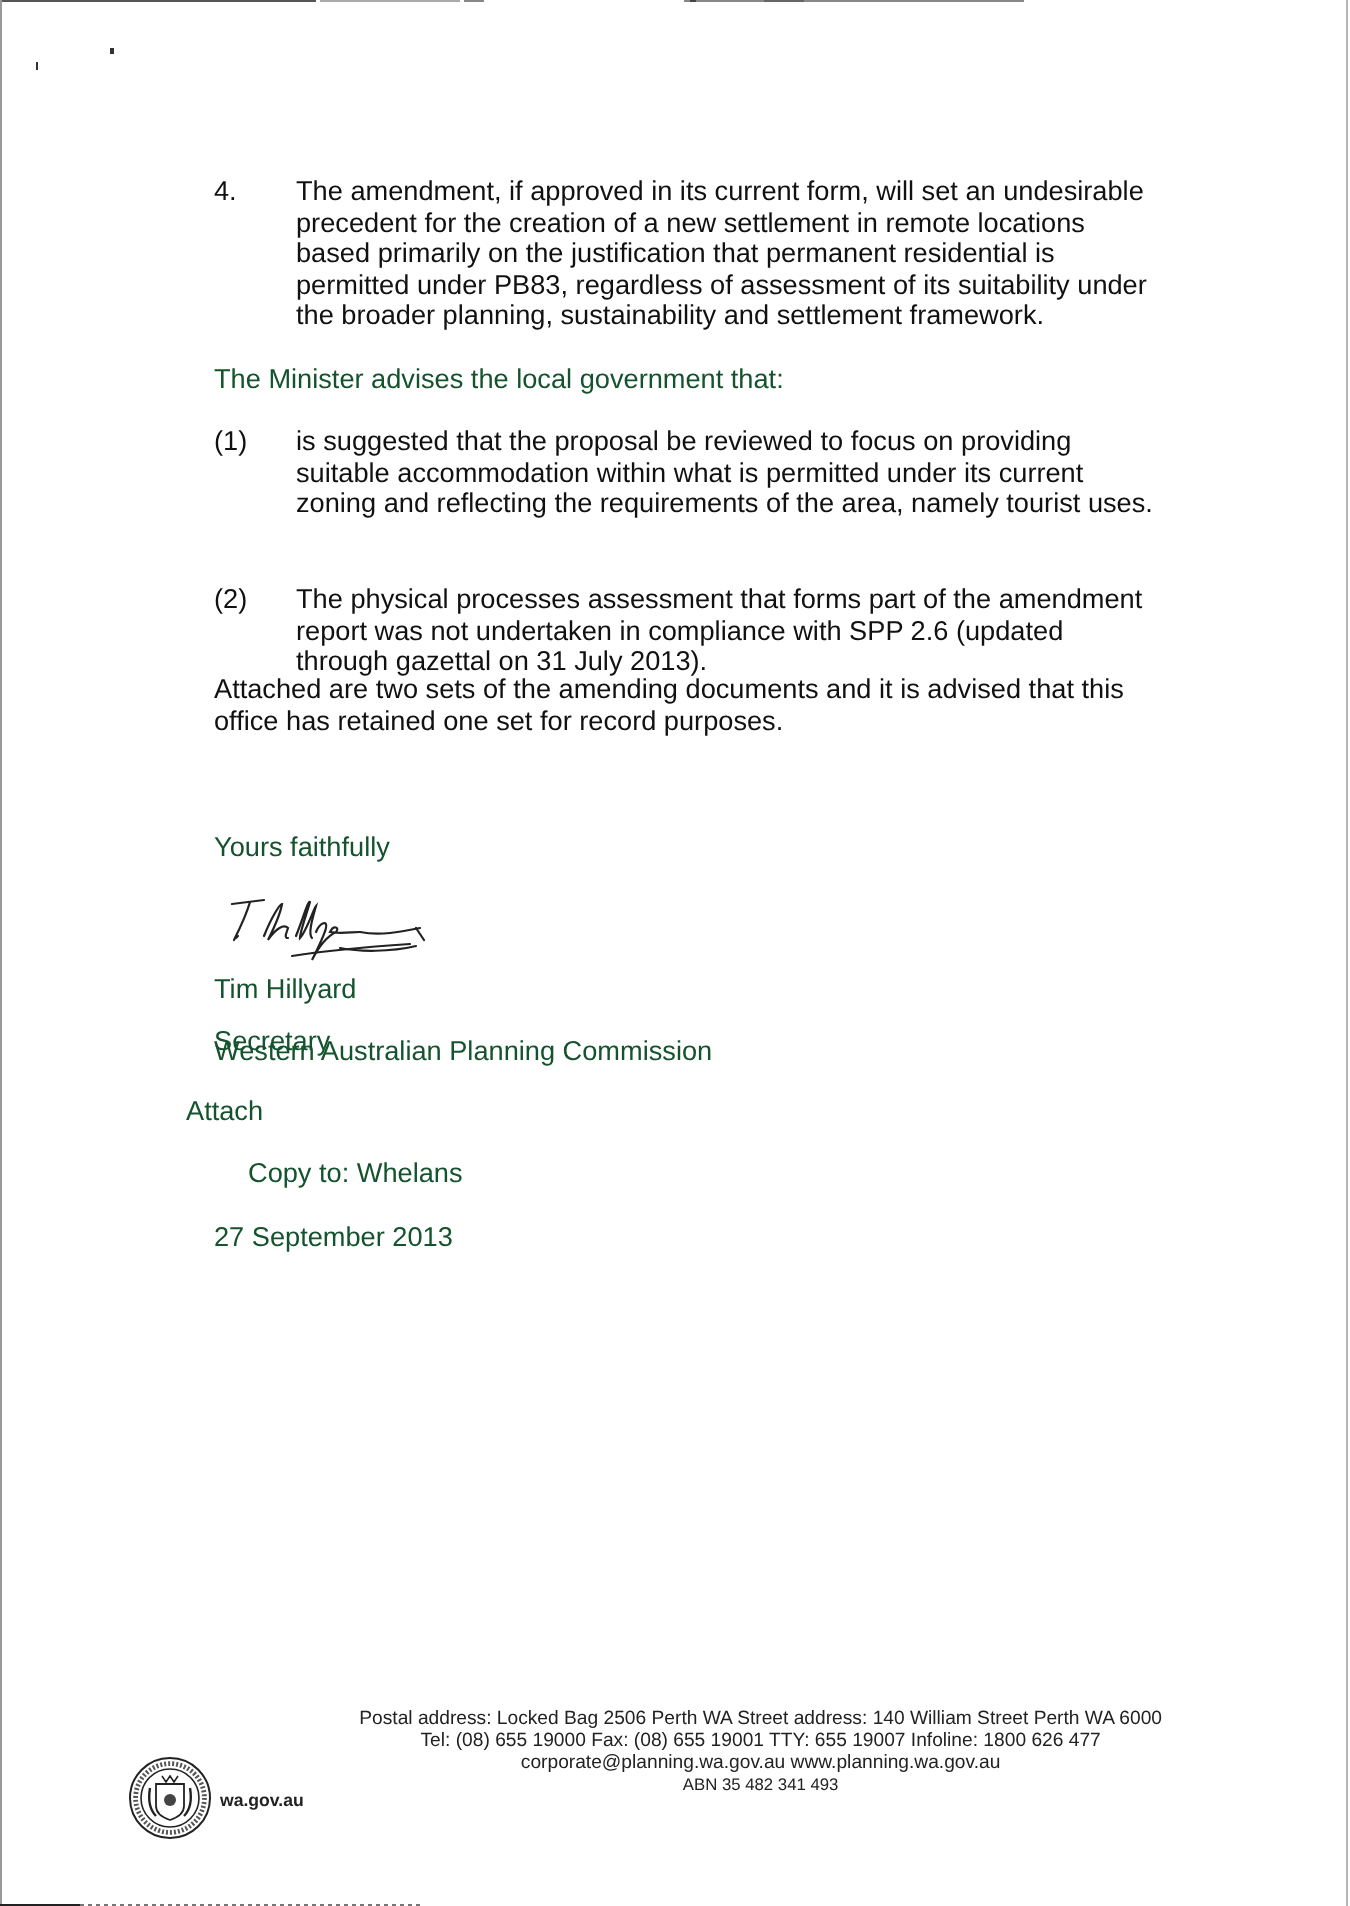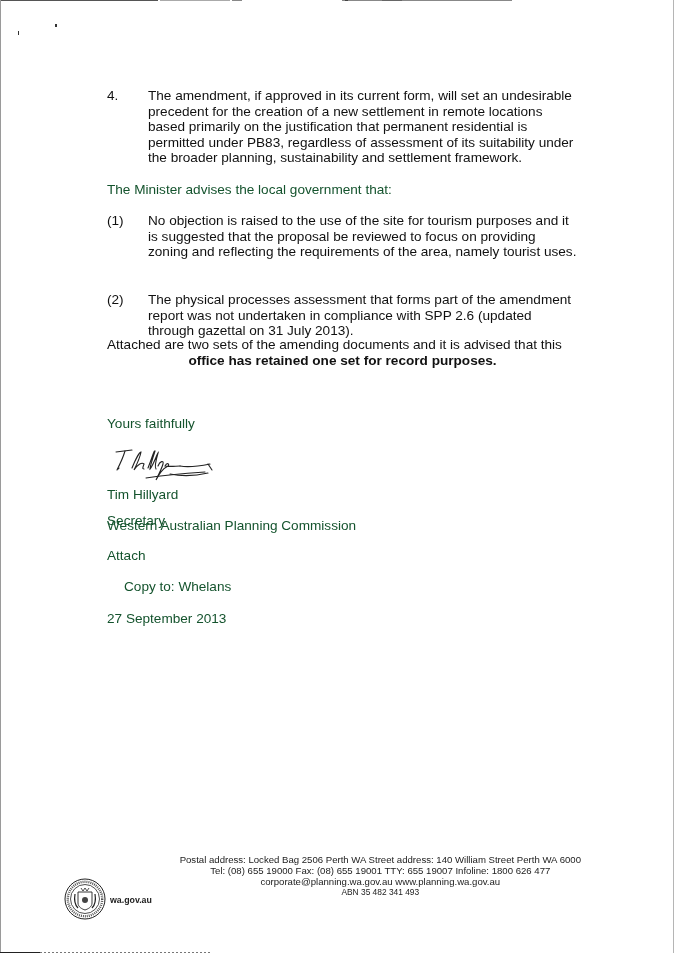--- a/index.html
+++ b/index.html
@@ -55,35 +55,35 @@
   <span class="line">precedent for the creation of a new settlement in remote locations</span>
   <span class="line">based primarily on the justification that permanent residential is</span>
   <span class="line">permitted under PB83, regardless of assessment of its suitability under</span>
   <span class="line last">the broader planning, sustainability and settlement framework.</span>
 </div>
 
 <div class="text" style="left:107px;top:182px;">The Minister advises the local government that:</div>
 
 <div class="num" style="top:213px;">(1)</div>
 <div class="para" style="top:213px;">
-  <span class="line">No objection is raised to the use of the site for tourism purposes and it</span>
   <span class="line">is suggested that the proposal be reviewed to focus on providing</span>
+  <span class="line">suitable accommodation within what is permitted under its current</span>
   <span class="line last">zoning and reflecting the requirements of the area, namely tourist uses.</span>
 </div>
 
 <div class="num" style="top:292px;">(2)</div>
 <div class="para" style="top:292px;">
   <span class="line">The physical processes assessment that forms part of the amendment</span>
   <span class="line">report was not undertaken in compliance with SPP 2.6 (updated</span>
   <span class="line last">through gazettal on 31 July 2013).</span>
 </div>
 
 <div class="block" style="top:337px;">
   <span class="line">Attached are two sets of the amending documents and it is advised that this</span>
-  <span class="line last" style="text-align:center;font-weight:bold;">office has retained one set for record purposes.</span>
+  <span class="line last" style="text-align:left;">office has retained one set for record purposes.</span>
 </div>
 
 <div class="text" style="left:107px;top:416px;">Yours faithfully</div>
 
 <svg class="sig" viewBox="0 0 110 42">
   <g fill="none" stroke="#222" stroke-width="1.1" stroke-linecap="round">
     <path d="M6 8 L22 6"></path>
     <path d="M15 7 C13 14 10 20 7 26"></path>
     <path d="M8 25 L9 24"></path>
     <path d="M22 24 C26 14 30 8 31 8 C30 14 26 22 24 26 C28 20 32 18 34 20 C33 23 32 25 34 25"></path>
@@ -93,21 +93,21 @@
     <path d="M98 20 L102 26"></path>
     <path d="M36 34 C55 31 80 29 95 28"></path>
     <path d="M60 30 C70 32 85 32 98 29"></path>
   </g>
 </svg>
 
 <div class="text" style="left:107px;top:487px;">Tim Hillyard</div>
 <div class="text" style="left:107px;top:513px;">Secretary</div>
 <div class="text" style="left:107px;top:518px;">Western Australian Planning Commission</div>
 
-<div class="text" style="left:107px;top:548px;">Attach</div>
+<div class="text" style="left:93px;top:548px;">Attach</div>
 <div class="text" style="left:124px;top:579px;">Copy to:  Whelans</div>
 <div class="text" style="left:107px;top:611px;">27 September 2013</div>
 
 <div class="footer">
   <div>Postal address: Locked Bag 2506 Perth WA   Street address: 140 William Street Perth WA 6000</div>
   <div>Tel: (08) 655 19000   Fax: (08) 655 19001   TTY: 655 19007   Infoline: 1800 626 477</div>
   <div>corporate@planning.wa.gov.au   www.planning.wa.gov.au</div>
   <div class="abn">ABN 35 482 341 493</div>
 </div>
 

